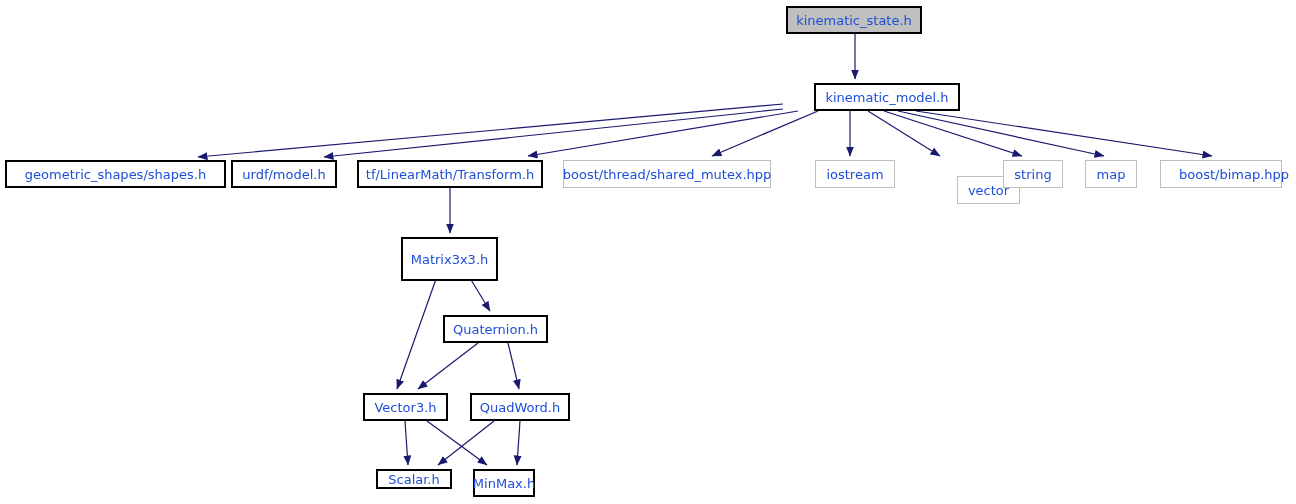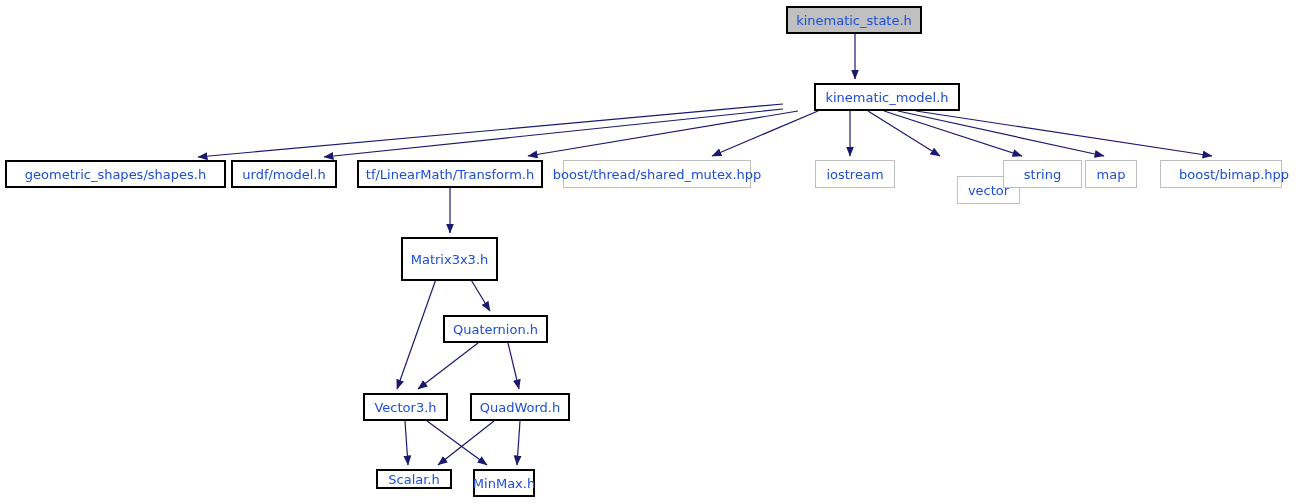--- a/index.html
+++ b/index.html
@@ -77,24 +77,24 @@
       <line x1="427" y1="421" x2="487" y2="465" marker-end="url(#arrowhead)"></line>
       <line x1="494" y1="421" x2="438" y2="465" marker-end="url(#arrowhead)"></line>
       <line x1="520" y1="421" x2="517" y2="465" marker-end="url(#arrowhead)"></line>
     </svg>
   <div id="nodes">
       <div class="node root" style="left: 786px; top: 6px; width: 136px; height: 28px;">kinematic_state.h</div>
       <div class="node linked" style="left: 782px; top: 83px; width: 146px; height: 28px; margin-left: 32px;">kinematic_model.h</div>
       <div class="node linked" style="left: 5px; top: 160px; width: 221px; height: 28px;">geometric_shapes/shapes.h</div>
       <div class="node linked" style="left: 231px; top: 160px; width: 106px; height: 28px;">urdf/model.h</div>
       <div class="node linked" style="left: 357px; top: 160px; width: 186px; height: 28px;">tf/LinearMath/Transform.h</div>
-      <div class="node external" style="left: 563px; top: 160px; width: 188px; height: 28px;">boost/thread/shared_mutex.hpp</div>
+      <div class="node external" style="left: 563px; top: 160px; width: 208px; height: 28px;">boost/thread/shared_mutex.hpp</div>
       <div class="node external" style="left: 815px; top: 160px; width: 80px; height: 28px;">iostream</div>
       <div class="node external" style="left: 917px; top: 176px; width: 63px; height: 28px; margin-left: 40px;">vector</div>
-      <div class="node external" style="left: 1003px; top: 160px; width: 79px; height: 28px;">string</div>
+      <div class="node external" style="left: 1003px; top: 160px; width: 60px; height: 28px;">string</div>
       <div class="node external" style="left: 1085px; top: 160px; width: 52px; height: 28px;">map</div>
       <div class="node external" style="left: 1160px; top: 160px; width: 122px; height: 28px; padding-left: 26px;">boost/bimap.hpp</div>
       <div class="node linked" style="left: 401px; top: 237px; width: 97px; height: 44px;">Matrix3x3.h</div>
       <div class="node linked" style="left: 443px; top: 315px; width: 105px; height: 28px;">Quaternion.h</div>
       <div class="node linked" style="left: 363px; top: 393px; width: 85px; height: 28px;">Vector3.h</div>
       <div class="node linked" style="left: 470px; top: 393px; width: 100px; height: 28px;">QuadWord.h</div>
       <div class="node linked" style="left: 376px; top: 469px; width: 76px; height: 20px;">Scalar.h</div>
       <div class="node linked" style="left: 473px; top: 469px; width: 62px; height: 28px;">MinMax.h</div>
     </div>
 </div>

